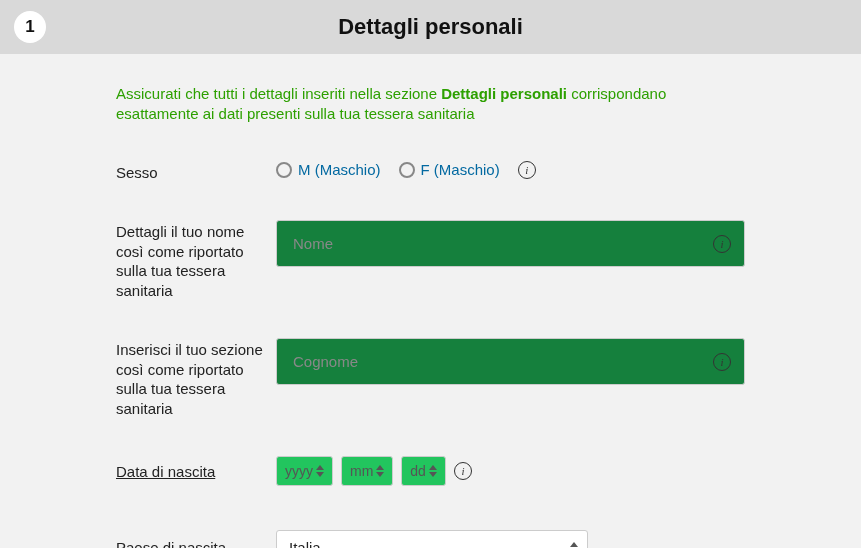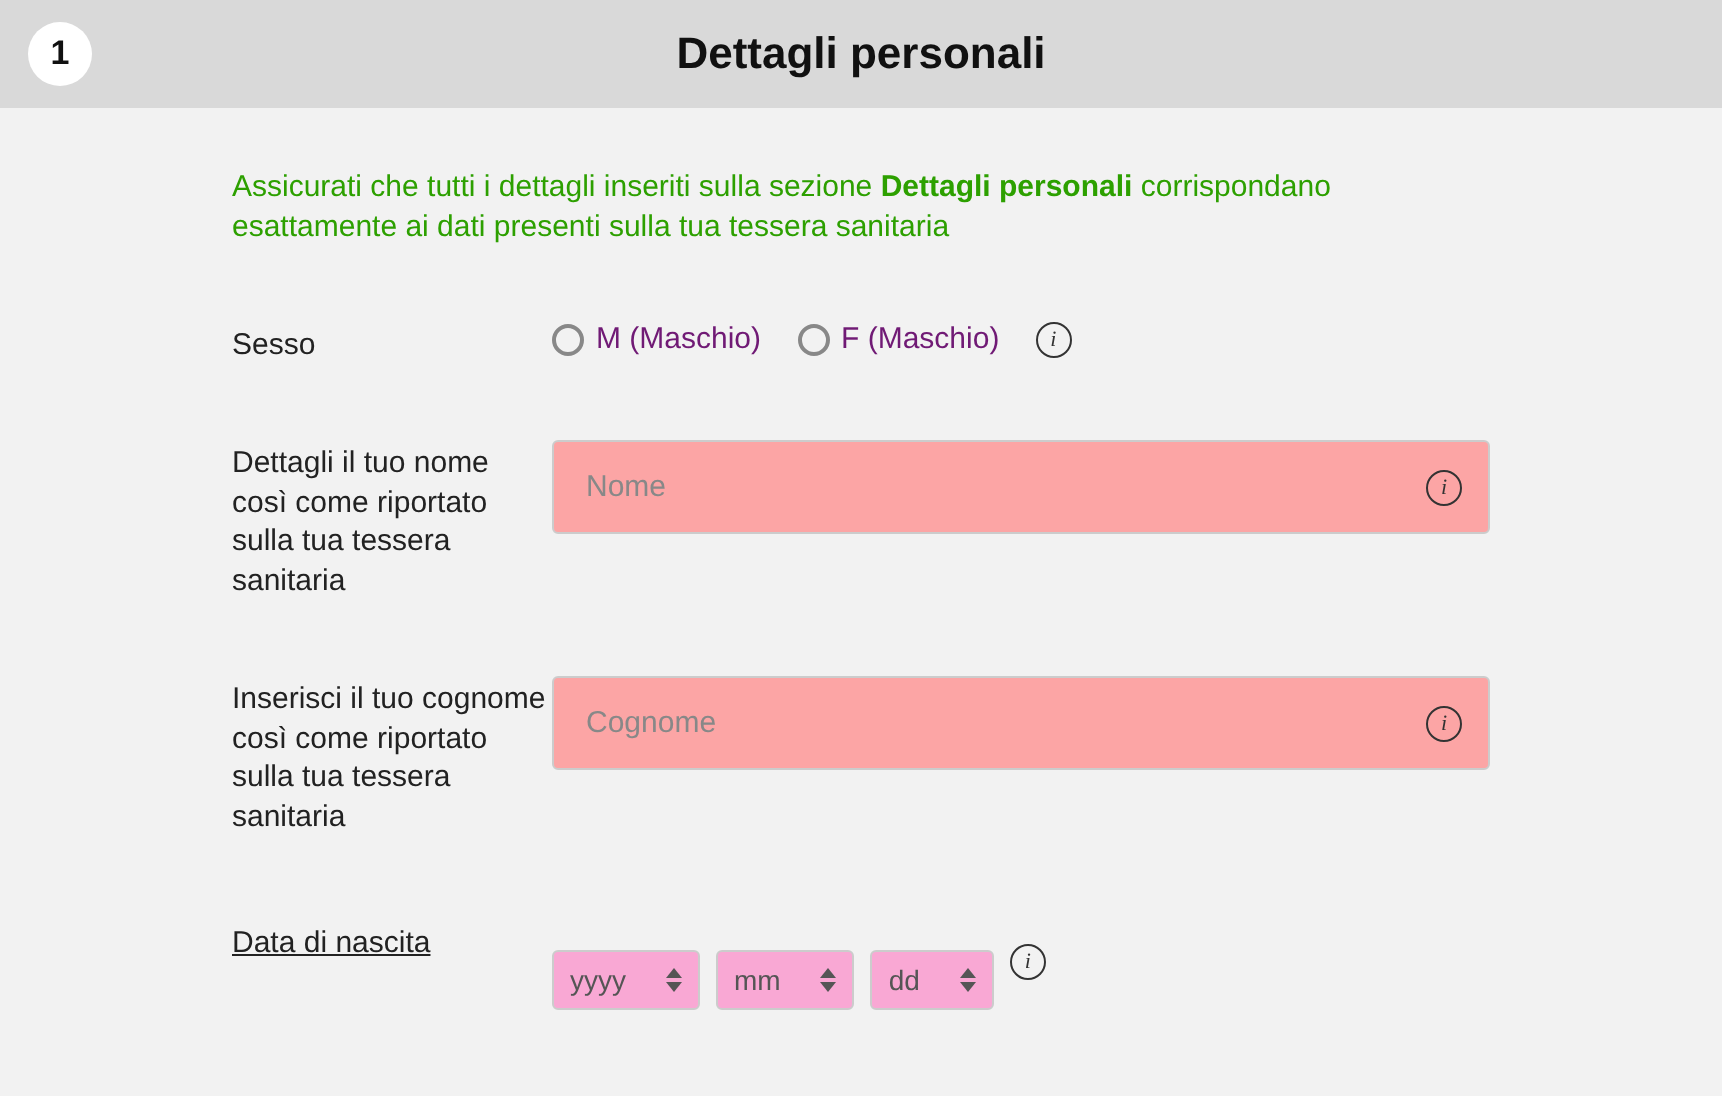--- a/index.html
+++ b/index.html
@@ -82,21 +82,21 @@
     }
     .radio-circle {
       width: 16px;
       height: 16px;
       border: 2px solid #888;
       border-radius: 50%;
       display: inline-block;
     }
     .radio-label {
       font-size: 15px;
-      color: #701a75;
+      color: #0369a1;
     }
     .info-icon {
       width: 18px;
       height: 18px;
       border: 1.3px solid #333;
       border-radius: 50%;
       display: inline-flex;
       align-items: center;
       justify-content: center;
       font-size: 11px;
@@ -111,46 +111,45 @@
       display: flex;
       align-items: center;
     }
     .text-input {
       width: 100%;
       padding: 14px 44px 14px 16px;
       border: 1px solid #ccc;
       border-radius: 3px;
       font-size: 15px;
       color: #222;
-      background: #fca5a5;
+      background: #15803d;
     }
     .text-input::placeholder {
       color: #888;
     }
     .text-input-wrap .info-icon {
       position: absolute;
       right: 14px;
     }
     .date-group {
       display: flex;
       align-items: center;
       gap: 8px;
     }
     .date-box {
       border: 1px solid #ccc;
-      background: #f9a8d4;
+      background: #22c55e;
       border-radius: 3px;
       padding: 6px 8px;
       display: flex;
       align-items: center;
-      gap: 20px;
+      gap: 3px;
       cursor: pointer;
       font-size: 14px;
       color: #555;
-      margin-top: 19px;
     }
     .spinner-arrows {
       display: flex;
       flex-direction: column;
       line-height: 0;
     }
     .spinner-arrows svg {
       display: block;
     }
     .select-wrap {
@@ -184,21 +183,21 @@
 <div class="header">
   <div class="step-circle">
     <span>1</span>
   </div>
   <div class="header-title">Dettagli personali</div>
 </div>
 
 <div class="content">
 
   <div class="notice">
-    <span>Assicurati che tutti i dettagli inseriti sulla sezione </span><b>Dettagli personali</b><span> corrispondano esattamente ai dati presenti sulla tua tessera sanitaria</span>
+    <span>Assicurati che tutti i dettagli inseriti nella sezione </span><b>Dettagli personali</b><span> corrispondano esattamente ai dati presenti sulla tua tessera sanitaria</span>
   </div>
 
   <div class="form-row">
     <div class="form-label">Sesso</div>
     <div class="form-control">
       <div class="radio-group">
         <label class="radio-option">
           <span class="radio-circle"></span>
           <span class="radio-label">M (Maschio)</span>
         </label>
@@ -215,21 +214,21 @@
     <div class="form-label">Dettagli il tuo nome così come riportato sulla tua tessera sanitaria</div>
     <div class="form-control">
       <div class="text-input-wrap">
         <input type="text" class="text-input" placeholder="Nome" style="">
         <span class="info-icon">i</span>
       </div>
     </div>
   </div>
 
   <div class="form-row">
-    <div class="form-label">Inserisci il tuo cognome così come riportato sulla tua tessera sanitaria</div>
+    <div class="form-label">Inserisci il tuo sezione così come riportato sulla tua tessera sanitaria</div>
     <div class="form-control">
       <div class="text-input-wrap">
         <input type="text" class="text-input" placeholder="Cognome" style="">
         <span class="info-icon">i</span>
       </div>
     </div>
   </div>
 
   <div class="form-row" style="margin-bottom:44px;">
     <div class="form-label" style="padding-top:6px;text-decoration:underline;">Data di nascita</div>

